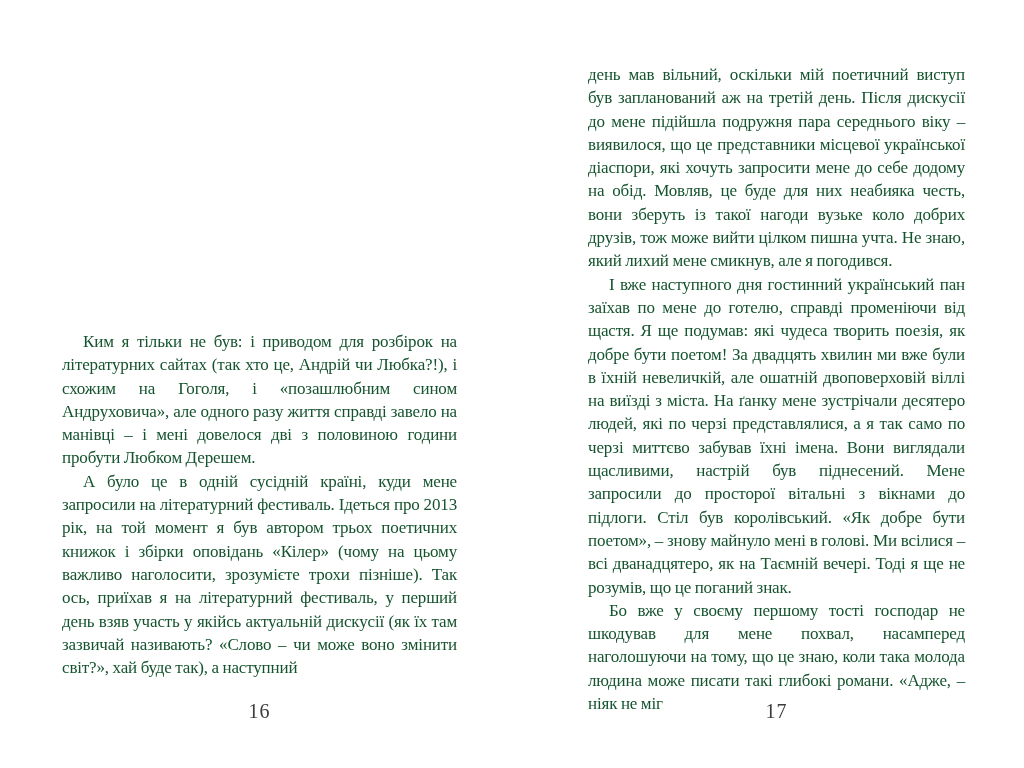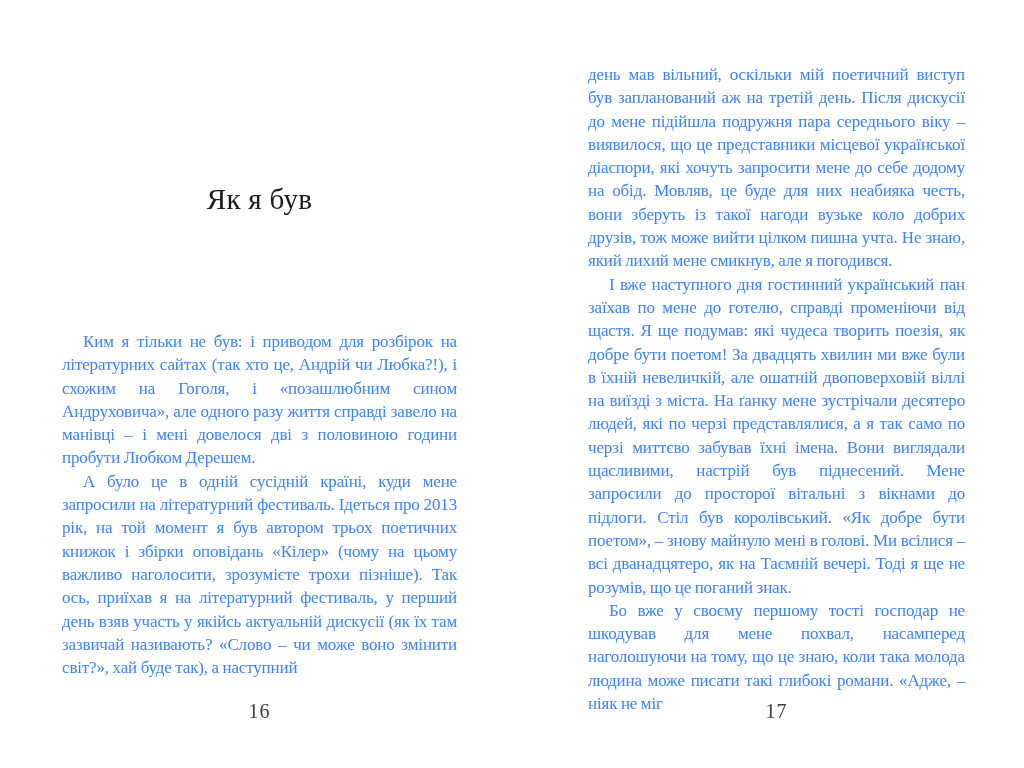--- a/index.html
+++ b/index.html
@@ -41,21 +41,21 @@
 
   .body-text {
     position: absolute;
     left: 0;
     width: 100%;
     font-size: 17px;
     line-height: 23.3px;
     text-align: justify;
     letter-spacing: -0.15px;
     word-spacing: -0.5px;
-    color: #3b82f6;
+    color: #14532d;
   }
   .page-left  .body-text { top: 330px; }
   .page-right .body-text { top: 63px; }
 
   .para { margin: 0; padding: 0; }
   .para.indent { text-indent: 21px; }
 
   .folio {
     position: absolute;
     top: 700px;
@@ -69,21 +69,20 @@
     font-feature-settings: "onum";
   }
 </style>
 </head>
 <body>
 
 <div class="spread">
 
   <section class="page page-left">
     <h1 class="chapter-title">
-      <span class="title-line">Як я був</span>
     </h1>
 
     <div class="body-text">
       <p class="para indent">Ким я тільки не був: і приводом для розбірок на літературних сайтах (так хто це, Андрій чи Любка?!), і схожим на Гоголя, і «позашлюбним сином Андруховича», але одного разу життя справді завело на манівці – і мені довелося дві з половиною години пробути Любком Дерешем.</p>
       <p class="para indent">А було це в одній сусідній країні, куди мене запросили на літературний фестиваль. Ідеться про 2013 рік, на той момент я був автором трьох поетичних книжок і збірки оповідань «Кілер» (чому на цьому важливо наголосити, зрозумієте трохи пізніше). Так ось, приїхав я на літературний фестиваль, у перший день взяв участь у якійсь актуальній дискусії (як їх там зазвичай називають? «Слово – чи може воно змінити світ?», хай буде так), а наступний</p>
     </div>
 
     <div class="folio">16</div>
   </section>
 

